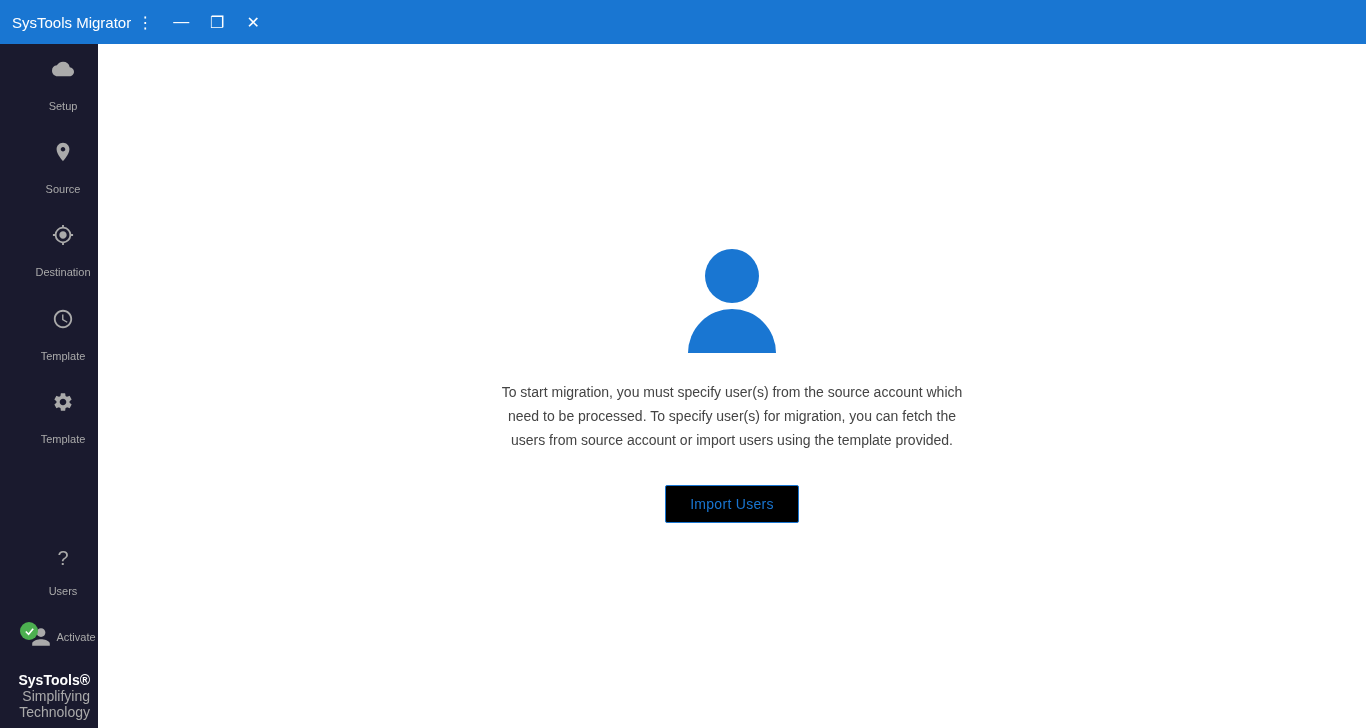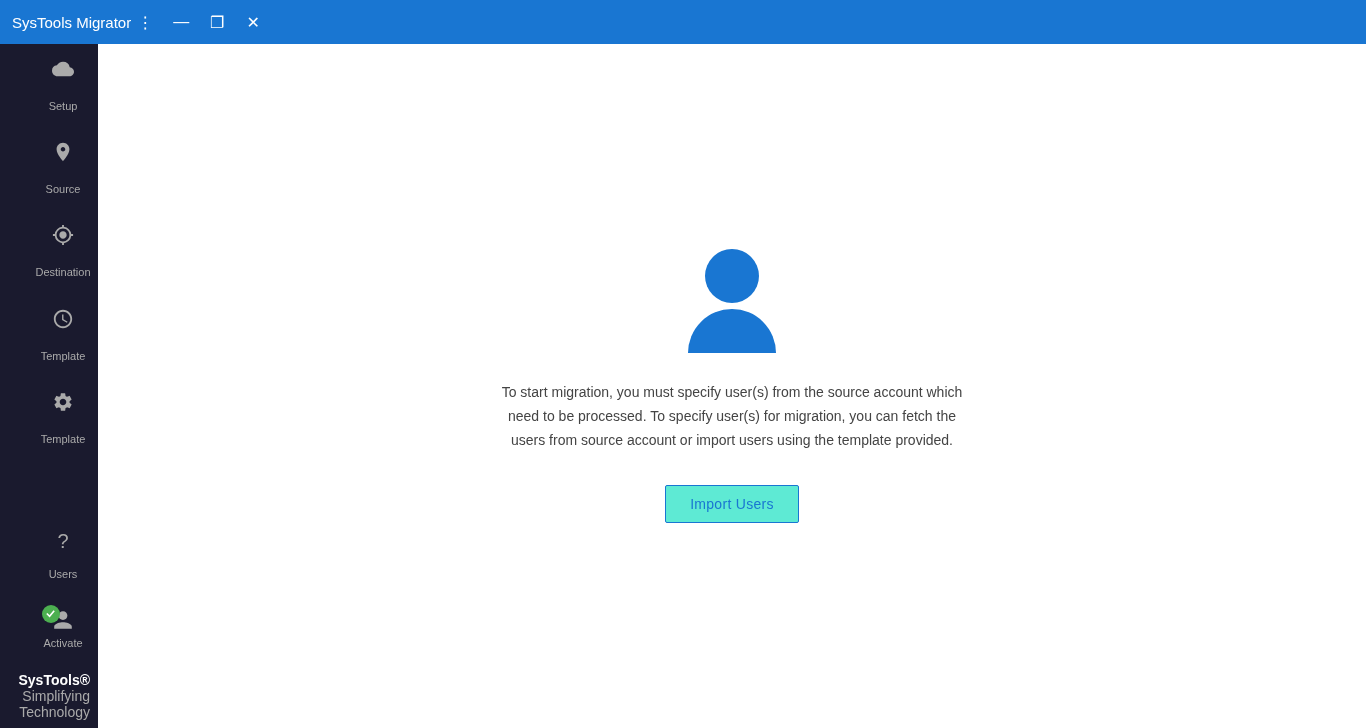--- a/index.html
+++ b/index.html
@@ -180,21 +180,21 @@
       line-height: 1.7;
       margin-bottom: 32px;
     }
 
     .action-buttons {
       display: flex;
       gap: 16px;
     }
 
     .btn-outline {
-      background: #5eead4;
+      background: #000000;
       border: 1.5px solid #1976d2;
       color: #1976d2;
       padding: 10px 24px;
       font-size: 14px;
       cursor: pointer;
       border-radius: 2px;
       letter-spacing: 0.3px;
     }
   </style>
 </head>
@@ -261,21 +261,21 @@
     </div>
 
     <div class="sidebar-spacer"></div>
 
     <div class="sidebar-item">
       <span class="icon" style="font-size:20px;color:#aaa;">?</span>
       <span class="label">Users</span>
     </div>
 
     <div class="sidebar-item activate-group">
-      <div style="display:flex;flex-direction:column;align-items:center;gap:4px;">
+      <div style="display:flex;flex-direction:row;align-items:center;gap:4px;">
         <div style="position:relative;display:inline-block;">
           <span style="position:absolute;left:-10px;top:-4px;width:18px;height:18px;background:#4caf50;border-radius:50%;display:flex;align-items:center;justify-content:center;">
             <svg width="11" height="11" viewBox="0 0 12 12" fill="white">
                 <polyline points="2,6 5,9 10,3" stroke="white" stroke-width="1.8" fill="none"></polyline>
               </svg>
           </span>
           <span>
             <svg class="sidebar-icon" viewBox="0 0 24 24" fill="#aaa">
                 <path d="M12 12c2.7 0 4.8-2.1 4.8-4.8S14.7 2.4 12 2.4 7.2 4.5 7.2 7.2 9.3 12 12 12zm0 2.4c-3.2 0-9.6 1.6-9.6 4.8v2.4h19.2v-2.4c0-3.2-6.4-4.8-9.6-4.8z"></path>
               </svg>

